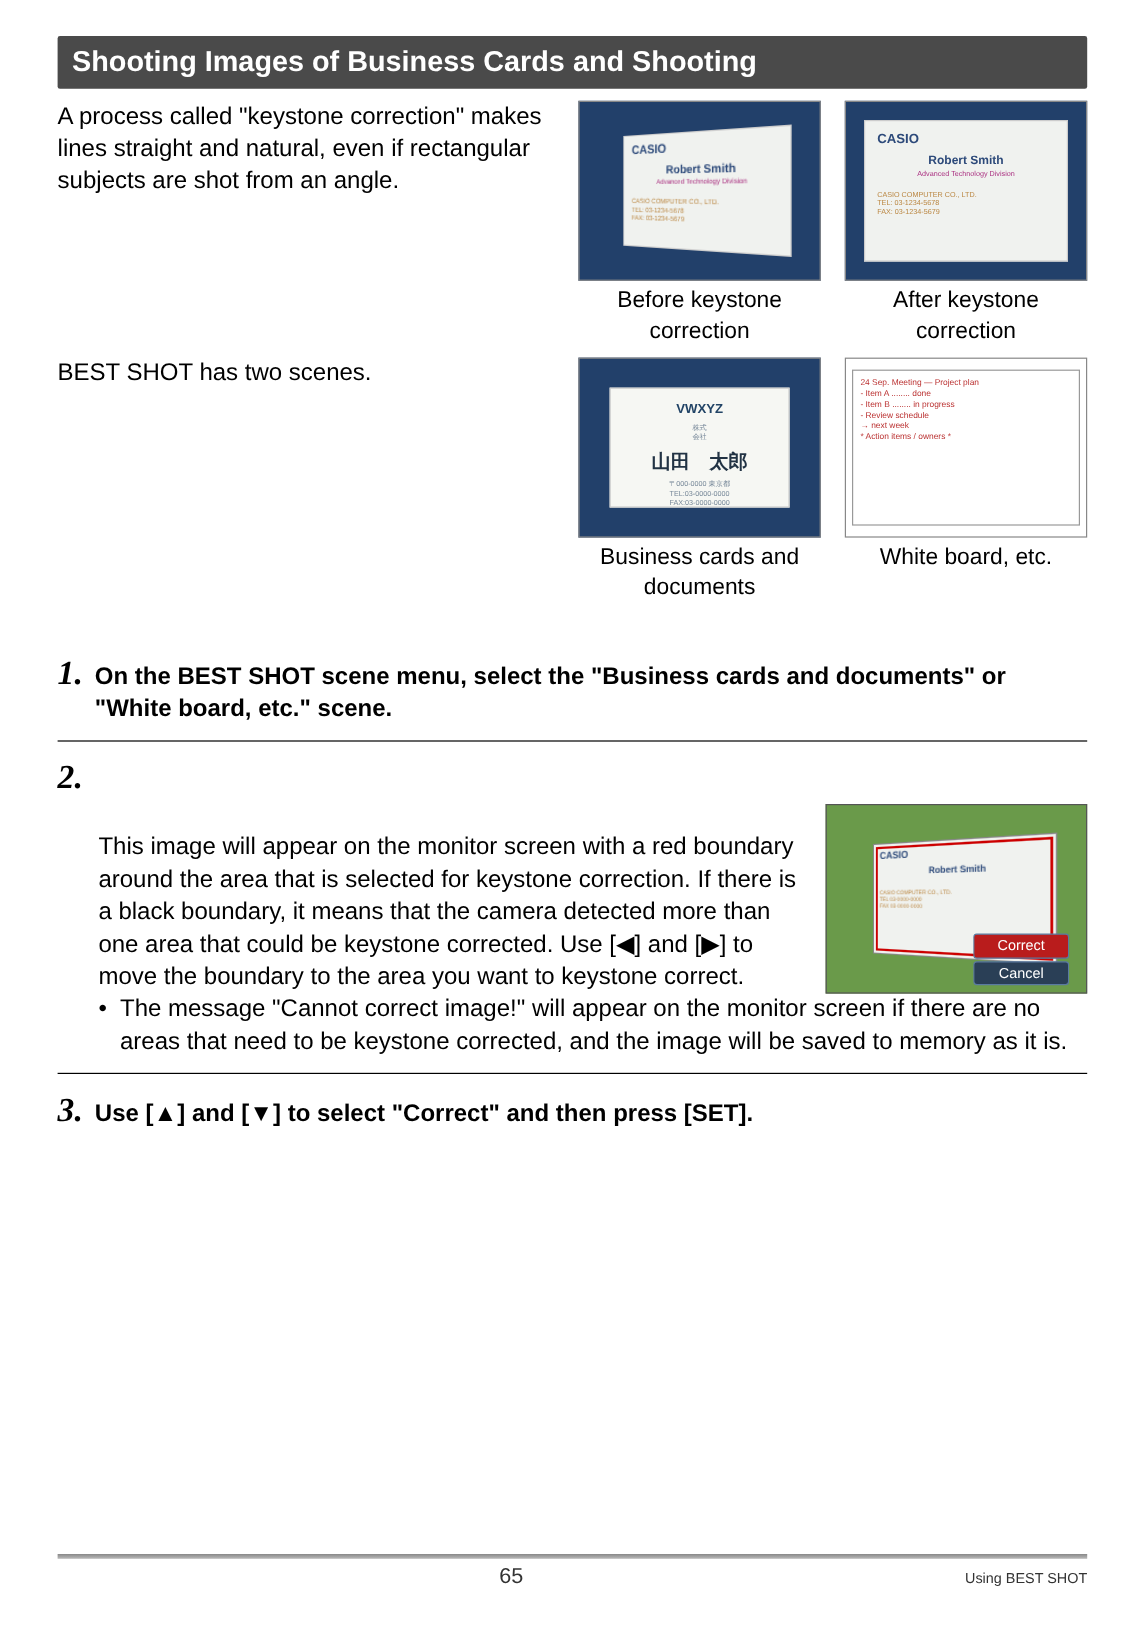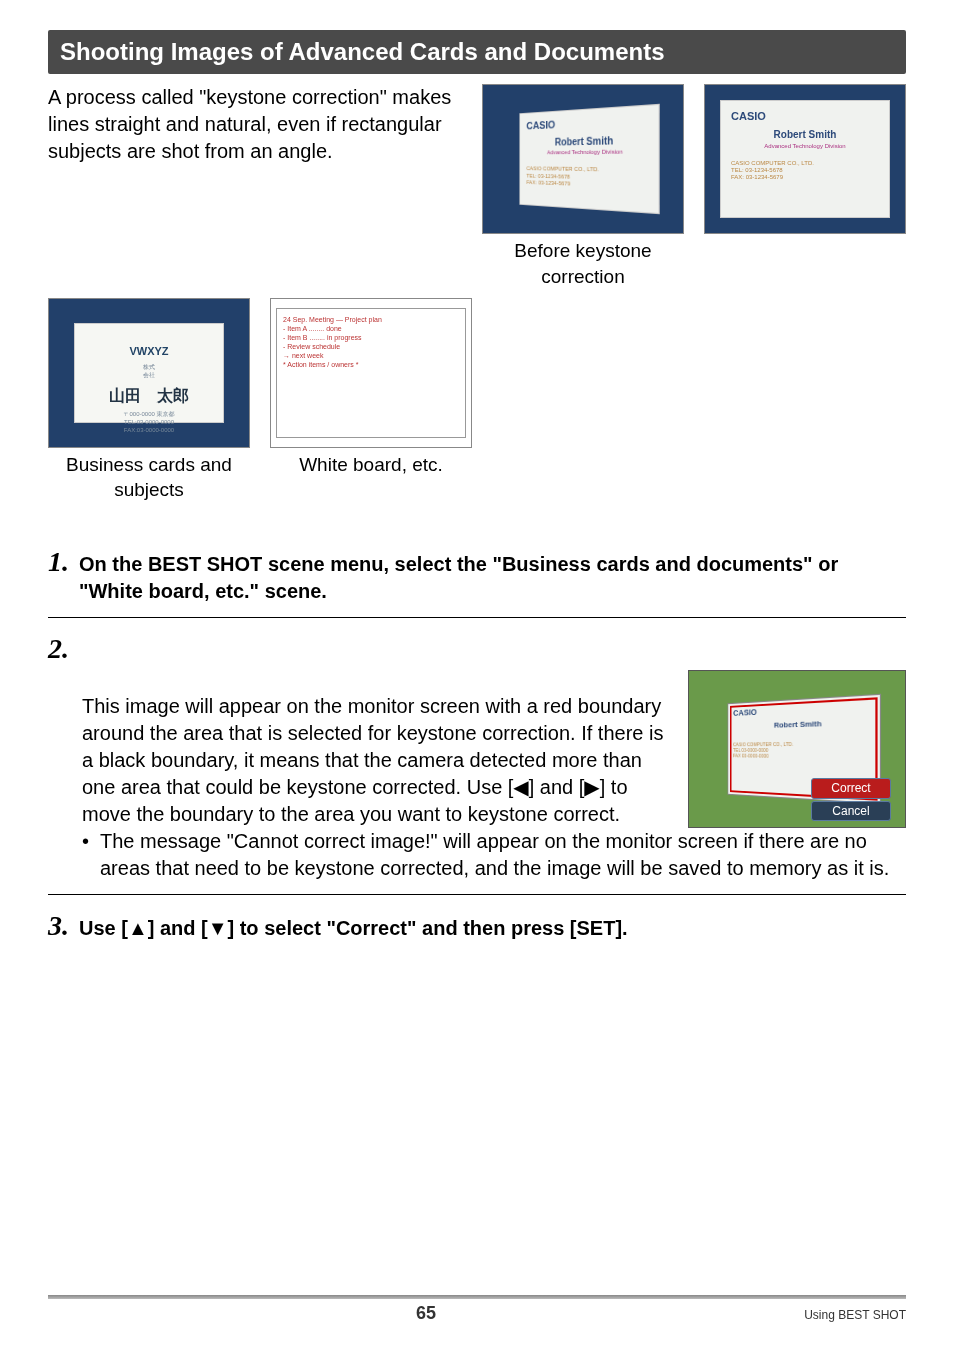--- a/index.html
+++ b/index.html
@@ -78,21 +78,21 @@
     font-size: 8px;
     color: #334;
     overflow: hidden;
   }
   .card-brand { color: #2d4a7a; font-weight: bold; font-size: 11px; }
   .card-name { color: #2d4a7a; font-weight: bold; font-size: 10px; text-align: center; margin-top: 4px; }
   .card-sub { color: #aa3080; font-size: 6px; text-align: center; }
   .card-lines { color: #b84; font-size: 6px; margin-top: 10px; line-height: 1.2; }
   .jpcard {
     width: 150px; height: 100px; background: #f6f7f3; border:1px solid #ccc;
-    padding: 20px; font-size: 8px; color:#246; text-align: center;
+    padding: 10px; font-size: 8px; color:#246; text-align: center;
   }
   .jpcard .logo { color:#246; font-weight:bold; font-size:11px; }
   .jpcard .small { font-size:6px; color:#789; margin-top:4px; }
   .wb {
     width: 190px; height: 130px; background:#fff; border:1px solid #999;
     font-size:7px; color:#b33; padding:6px; line-height:1.3; white-space:pre-line;
   }
   .second-row {
     display:flex; gap:18px; margin-top:8px;
     align-items:flex-start;
@@ -168,28 +168,28 @@
     display:flex;
     justify-content: space-between;
     align-items: baseline;
     font-size: 16px;
     color:#333;
   }
   .footer .rule {
     position:absolute; top:-6px; left:48px; right:48px; height:4px;
     background: linear-gradient(#888,#bbb);
   }
-  .footer .pageno { flex:1; text-align:center; font-size:18px;font-weight:bold; }
+  .footer .pageno { flex:1; text-align:center; font-size:18px; }
   .footer .section-name { font-size:12px; }
   .arrow-glyph { font-family: Arial, sans-serif; }
 </style>
 </head>
 <body>
 
-<div class="section-bar">Shooting Images of Advanced Cards and Documents</div>
+<div class="section-bar">Shooting Images of Business Cards and Shooting</div>
 
 <div class="top-row">
   <div class="top-left">
     <p>A process called "keystone correction" makes lines straight and natural, even if rectangular subjects are shot from an angle.</p>
   </div>
   <div class="top-right">
     <div class="fig-col">
       <div class="fig-box">
         <div class="card-skew">
           <div class="card-brand">CASIO</div>
@@ -202,36 +202,40 @@
     </div>
     <div class="fig-col">
       <div class="fig-box">
         <div class="card-flat">
           <div class="card-brand">CASIO</div>
           <div class="card-name">Robert Smith</div>
           <div class="card-sub">Advanced Technology Division</div>
           <div class="card-lines">CASIO COMPUTER CO., LTD.<br>TEL: 03-1234-5678<br>FAX: 03-1234-5679</div>
         </div>
       </div>
+      <div class="fig-caption">After keystone correction</div>
     </div>
   </div>
 </div>
 
 <div class="second-row">
+  <div class="second-left">
+    <p>BEST SHOT has two scenes.</p>
+  </div>
   <div class="second-right">
     <div class="fig-col">
       <div class="fig-box">
         <div class="jpcard">
           <div class="logo">VWXYZ</div>
           <div class="small">株式<br>会社</div>
           <div style="font-size:16px; color:#234; margin-top:6px; font-weight:bold;">山田　太郎</div>
           <div class="small">〒000-0000 東京都<br>TEL:03-0000-0000<br>FAX:03-0000-0000</div>
         </div>
       </div>
-      <div class="fig-caption">Business cards and subjects</div>
+      <div class="fig-caption">Business cards and documents</div>
     </div>
     <div class="fig-col">
       <div class="fig-box" style="background:#fff;">
         <div class="wb">24 Sep. Meeting — Project plan
 - Item A ........ done
 - Item B ........ in progress
 - Review schedule
   → next week
 * Action items / owners *</div>
       </div>

